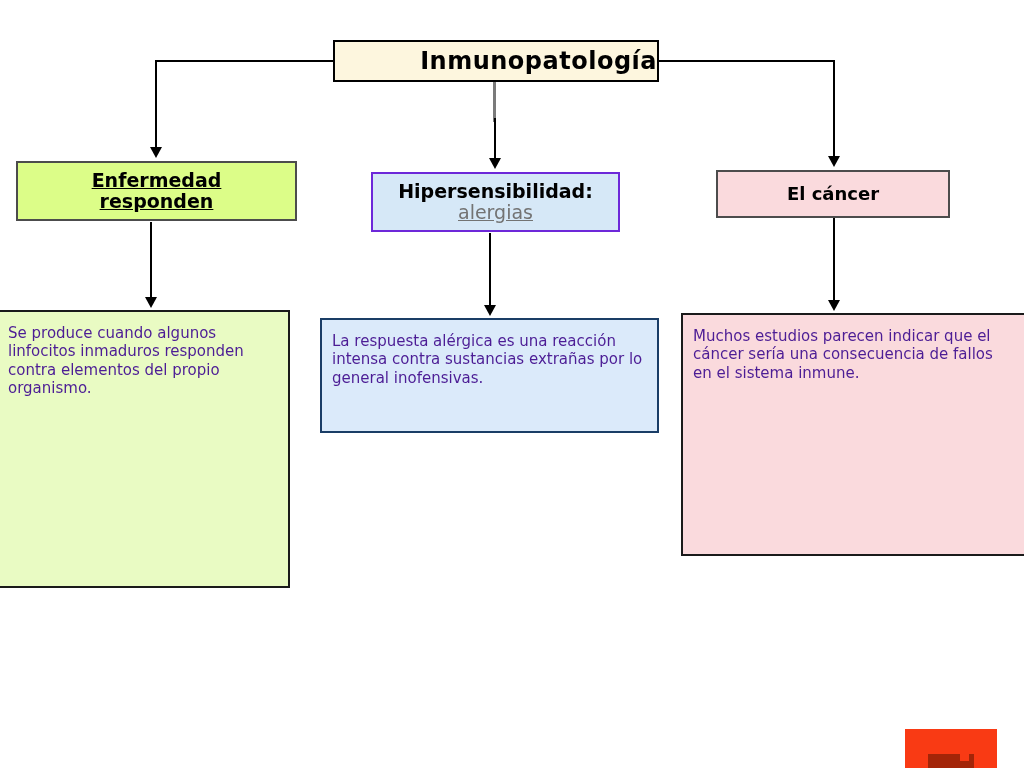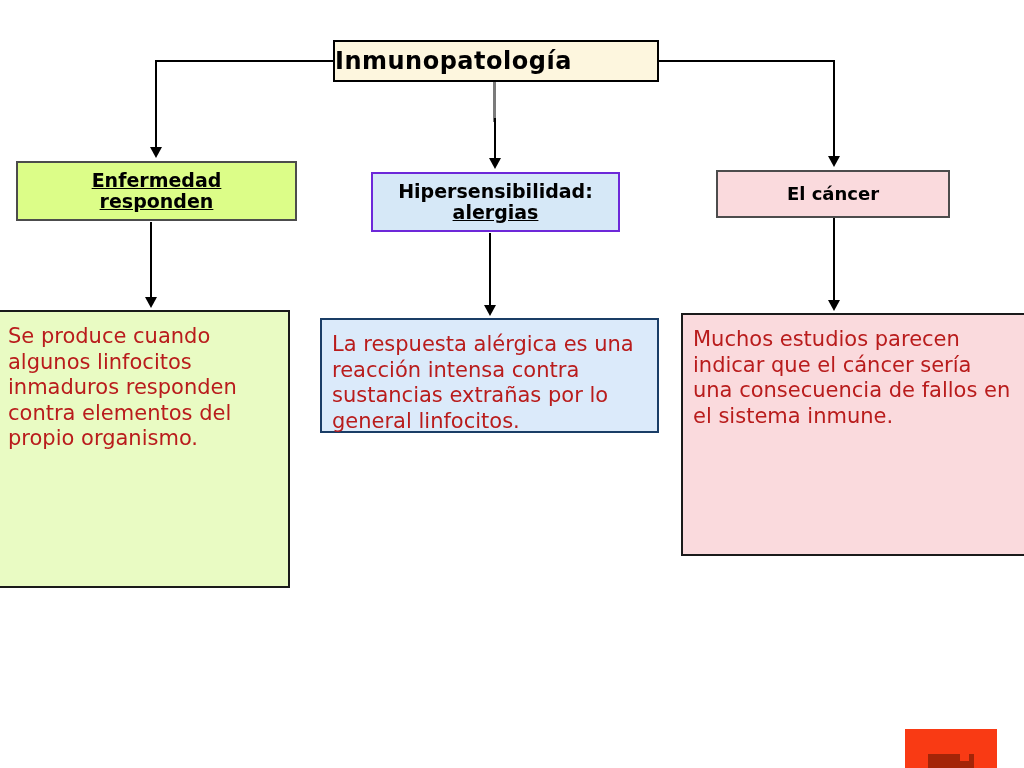--- a/index.html
+++ b/index.html
@@ -28,21 +28,21 @@
   
   .title-box {
     left: 333px;
     top: 40px;
     width: 326px;
     height: 42px;
     background: #fdf6de;
     border: 2px solid #000000;
     display: flex;
     align-items: center;
-    justify-content: flex-start;
+    justify-content: flex-end;
   }
   .title-text {
     font-size: 24px;
     font-weight: bold;
     color: #000000;
     letter-spacing: 0.5px;
     white-space: nowrap;
   }
   
   .cat-box {
@@ -79,23 +79,23 @@
   .cat-text {
     font-size: 19px;
     font-weight: bold;
     color: #000000;
     line-height: 1.12;
   }
   .cat-text.small {
     font-size: 18px;
   }
   .link-text {
-    color: #000000;
+    color: #737373;
     text-decoration: underline;
-    font-weight: bold;
+    font-weight: normal;
     display: inline-block;
   }
   
   .desc-box {
     padding: 12px 10px 10px 10px;
   }
   .desc-autoimmune {
     left: -4px;
     top: 310px;
     width: 294px;
@@ -113,22 +113,22 @@
   }
   .desc-cancer {
     left: 681px;
     top: 313px;
     width: 347px;
     height: 243px;
     background: #fadadd;
     border: 2px solid #1a1a1a;
   }
   .desc-text {
-    font-size: 21px;
-    color: #b91c1c;
+    font-size: 15px;
+    color: #4c1d95;
     line-height: 1.22;
     margin: 0;
   }
   .desc-text + .desc-text {
     margin-top: 22px;
   }
   .desc-cancer .desc-text + .desc-text {
     margin-top: 14px;
     font-family: Liberation Mono, monospace;
   }
@@ -221,21 +221,21 @@
 
   <div class="box cat-box cat-cancer">
     <span class="cat-text small">El cáncer</span>
   </div>
 
   <div class="box desc-box desc-autoimmune">
     <p class="desc-text">Se produce cuando algunos linfocitos inmaduros responden contra elementos del propio organismo.</p>
   </div>
 
   <div class="box desc-box desc-allergy">
-    <p class="desc-text">La respuesta alérgica es una reacción intensa contra sustancias extrañas por lo general linfocitos.</p>
+    <p class="desc-text">La respuesta alérgica es una reacción intensa contra sustancias extrañas por lo general inofensivas.</p>
   </div>
 
   <div class="box desc-box desc-cancer">
     <p class="desc-text">Muchos estudios parecen indicar que el cáncer sería una consecuencia de fallos en el sistema inmune.</p>
   </div>
 
   <div class="red-block"></div>
   <div class="red-block-inner"></div>
   <div class="red-block-notch"></div>
 

